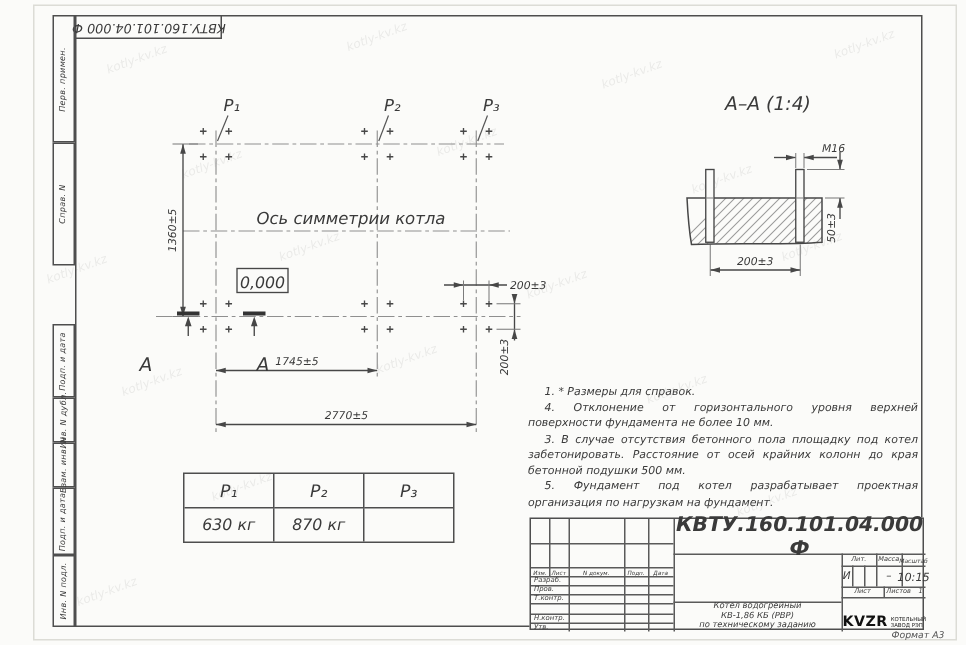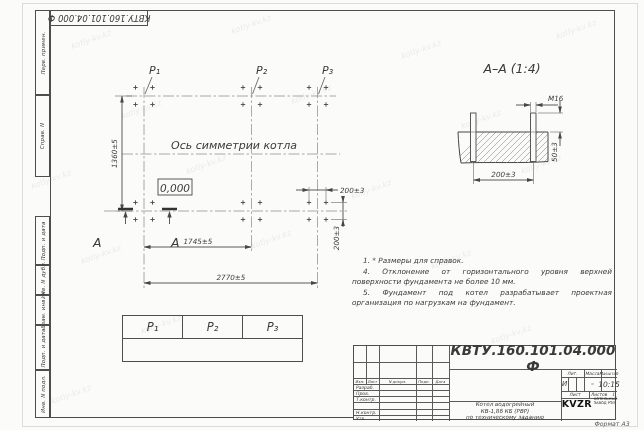--- a/index.html
+++ b/index.html
@@ -35,21 +35,21 @@
   .ltable .vr{border-bottom:none;}
   .lt-h{font-size:11.5px;} .lt-v{font-size:10.5px;}
   .tb{position:absolute;left:353px;top:345px;width:263px;height:75px;z-index:4;
       border:1.4px solid #4e4e4e;box-sizing:border-box;background:#fbfbf9;}
   .tl{position:absolute;background:#5a5a5a;}
   .tc{position:absolute;display:flex;align-items:center;justify-content:center;
       color:#3a3a3a;font-style:italic;text-align:center;}
   .fmt{position:absolute;left:580px;top:420px;width:64px;text-align:center;z-index:4;
       font:italic 6.2px "DejaVu Sans",sans-serif;color:#555;}
   .logo-row{position:absolute;left:207px;top:52px;width:55px;height:22px;display:flex;
-      align-items:flex-start;justify-content:center;gap:2px;}
+      align-items:flex-end;justify-content:center;gap:2px;}
   .logo-kvzr{font-weight:800;font-size:9.5px;color:#111;letter-spacing:.3px;}
   .logo-name{display:flex;flex-direction:column;line-height:1.1;}
   .logo-name span{font-size:3.6px;color:#222;white-space:nowrap;}
 </style>
 </head>
 <body>
 
 <div class="paper"></div>
 
 <span class="wm" style="left:70px;top:35px">kotly-kv.kz</span>
@@ -203,27 +203,30 @@
 <div class="mcell" style="top:325px;height:45px">
     <span>Подп. и дата</span>
   </div>
 <div class="mcell" style="top:370px;height:48px">
     <span>Инв. N подл.</span>
   </div>
 
 <div class="notes">
   <p>1. * Размеры для справок.</p>
   <p>4. Отклонение от горизонтального уровня верхней поверхности фундамента не более 10 мм.</p>
+  <p>3. В случае отсутствия бетонного пола площадку под котел забетонировать. Расстояние от осей крайних колонн до края бетонной подушки 500 мм.</p>
   <p>5. Фундамент под котел разрабатывает проектная организация по нагрузкам на фундамент.</p>
 </div>
 
 <div class="ltable">
   <div class="lt-h">P₁</div>
   <div class="lt-h">P₂</div>
   <div class="lt-h">P₃</div>
+  <div class="lt-v vr">630 кг</div>
+  <div class="lt-v vr">870 кг</div>
 </div>
 
 <div class="tb">
 
   <div class="tl" style="left:95px;top:0;width:1px;height:75px"></div>
   <div class="tl" style="left:207px;top:23px;width:1px;height:52px"></div>
   <div class="tl" style="left:95px;top:23px;width:168px;height:1px"></div>
   <div class="tl" style="left:95px;top:55px;width:112px;height:1px"></div>
   <div class="tl" style="left:207px;top:31px;width:56px;height:1px"></div>
   <div class="tl" style="left:207px;top:45px;width:56px;height:1px"></div>

